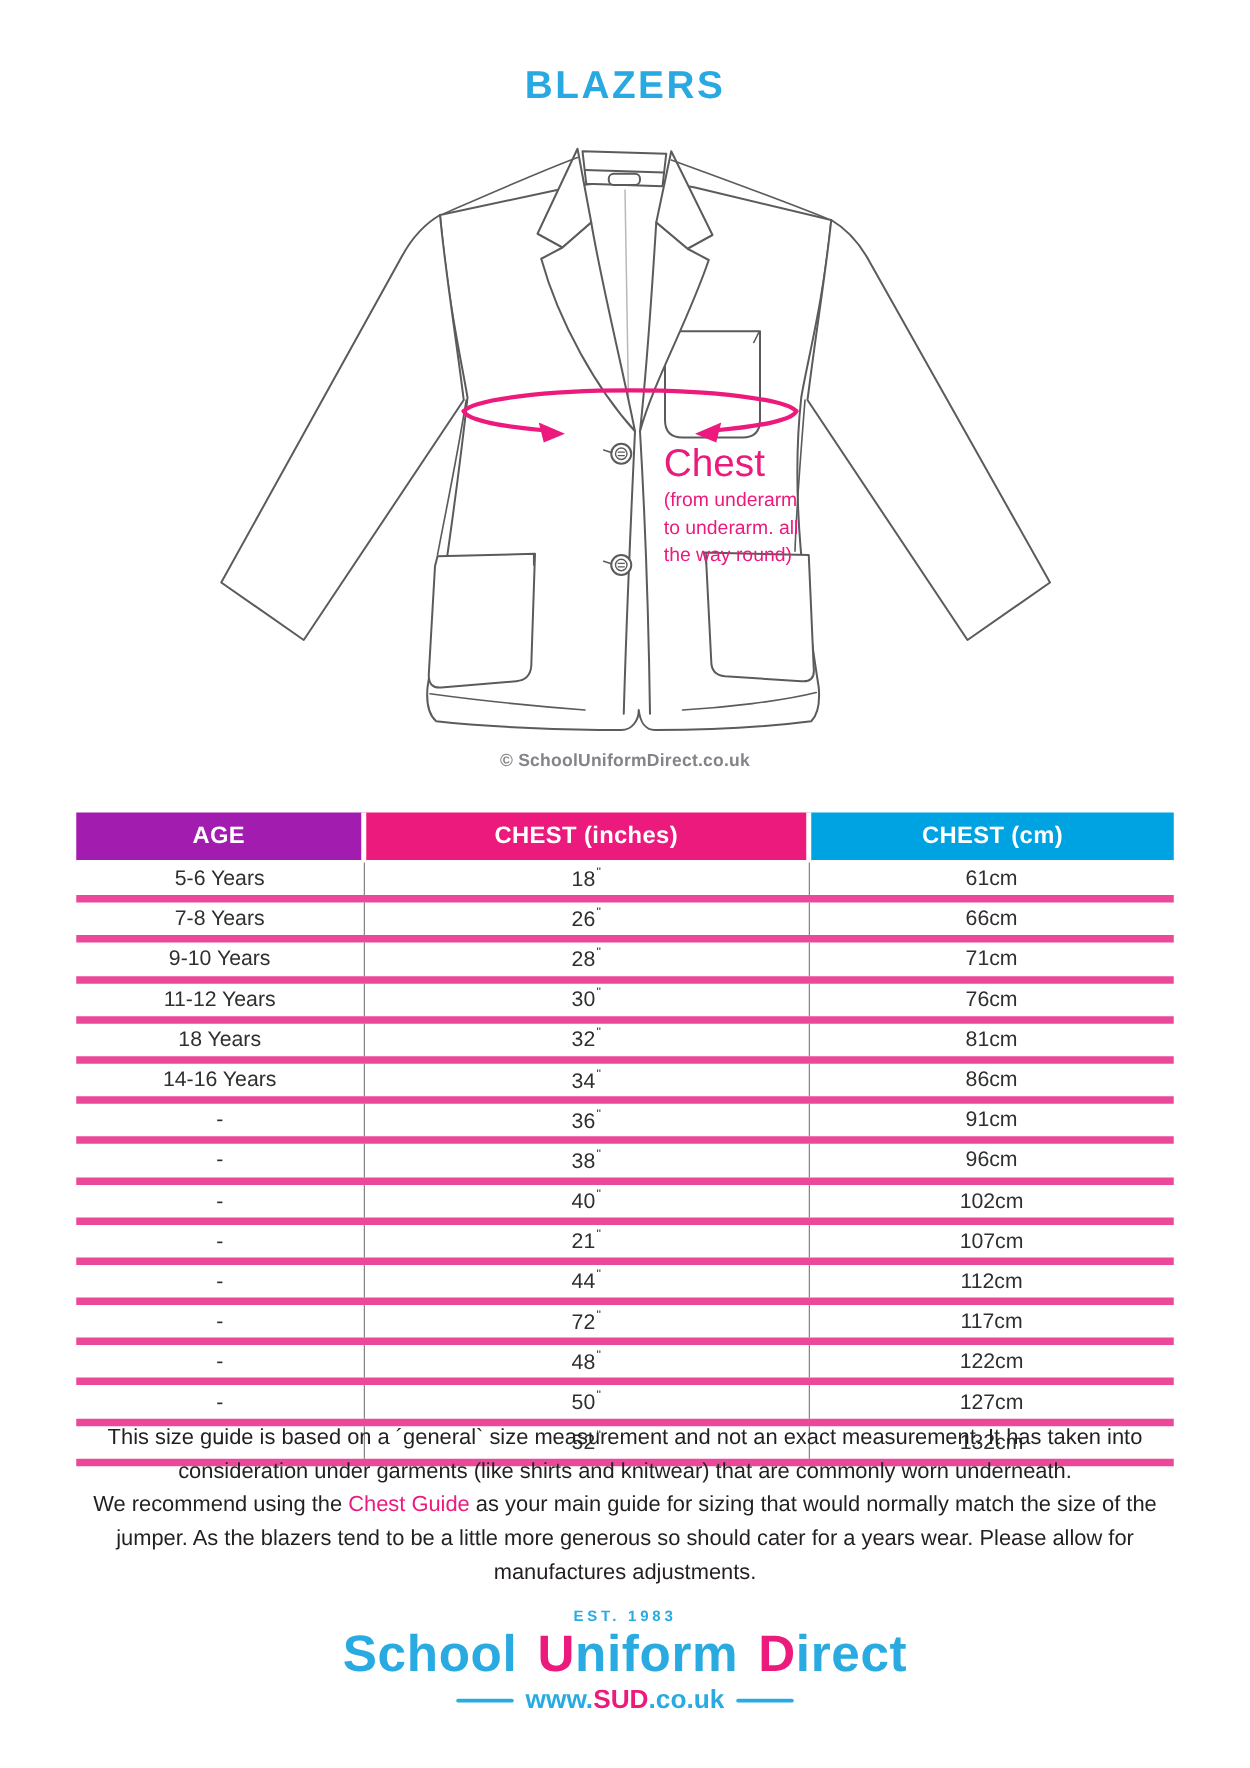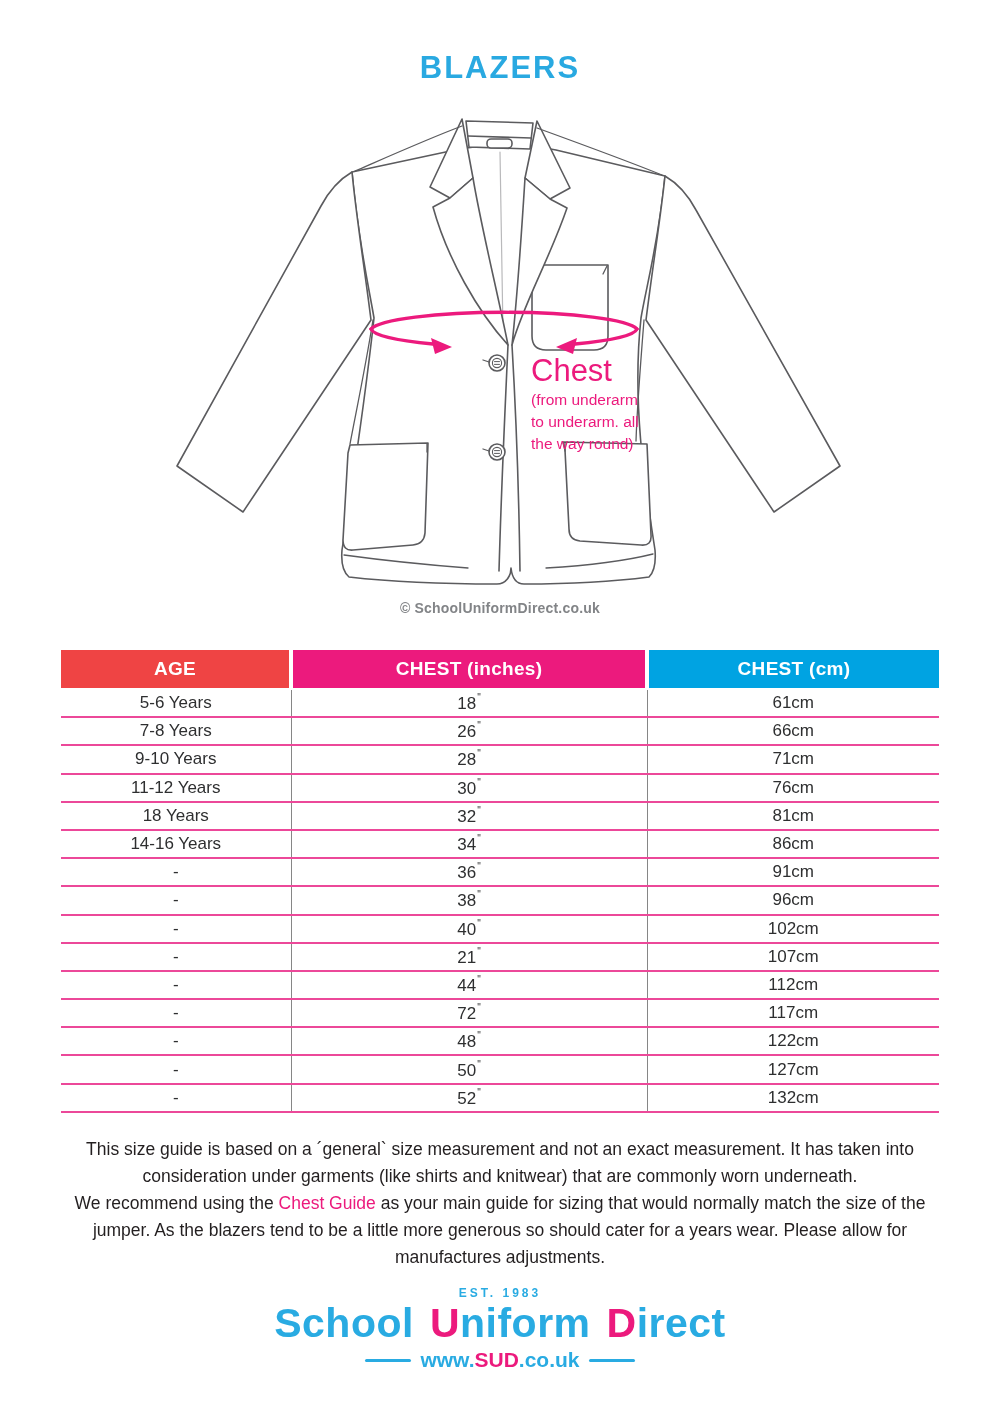--- a/index.html
+++ b/index.html
@@ -26,21 +26,21 @@
   .size-table col.c2{width:356px}
   .size-table col.c3{width:292px}
   .size-table th{
     height:38px;color:#ffffff;font-size:19px;font-weight:bold;
     text-align:center;letter-spacing:.3px;padding:0;
     border-bottom:2px solid #ffffff;
   }
   .size-table th + th{border-left:4px solid #ffffff;}
   .size-table td{
     height:26.2px;text-align:center;font-size:17px;color:#2e2f30;
-    padding:0;border-bottom:2px solid #ec4899;
+    padding:0;border-bottom:6px solid #ec4899;
   }
   .size-table td + td{border-left:1px solid #868686;}
   .size-table tbody tr:first-child td{border-top:1px solid #5c5d5f;}
   .inch-mark{font-size:10px;vertical-align:8px;margin-left:1px;}
 
   .note{
     position:absolute;top:1136px;left:50px;width:900px;
     text-align:center;font-size:17.5px;line-height:27px;color:#231f20;
   }
   .note p{margin:0;}
@@ -135,21 +135,21 @@
   <div class="copyright">© SchoolUniformDirect.co.uk</div>
 
   <table class="size-table">
     <colgroup>
         <col class="c1">
         <col class="c2">
         <col class="c3">
       </colgroup>
     <thead>
       <tr>
-        <th style="background: #ef4444; margin-top: 44px;">AGE</th>
+        <th style="background: #a21caf; margin-top: 44px;">AGE</th>
         <th style="background: rgb(236, 26, 125);">CHEST (inches)</th>
         <th style="background: rgb(0, 163, 226);">CHEST (cm)</th>
       </tr>
     </thead>
     <tbody>
         <tr>
           <td>5-6 Years</td>
           <td><span>18</span><span class="inch-mark">"</span></td>
           <td>61cm</td>
         </tr>

